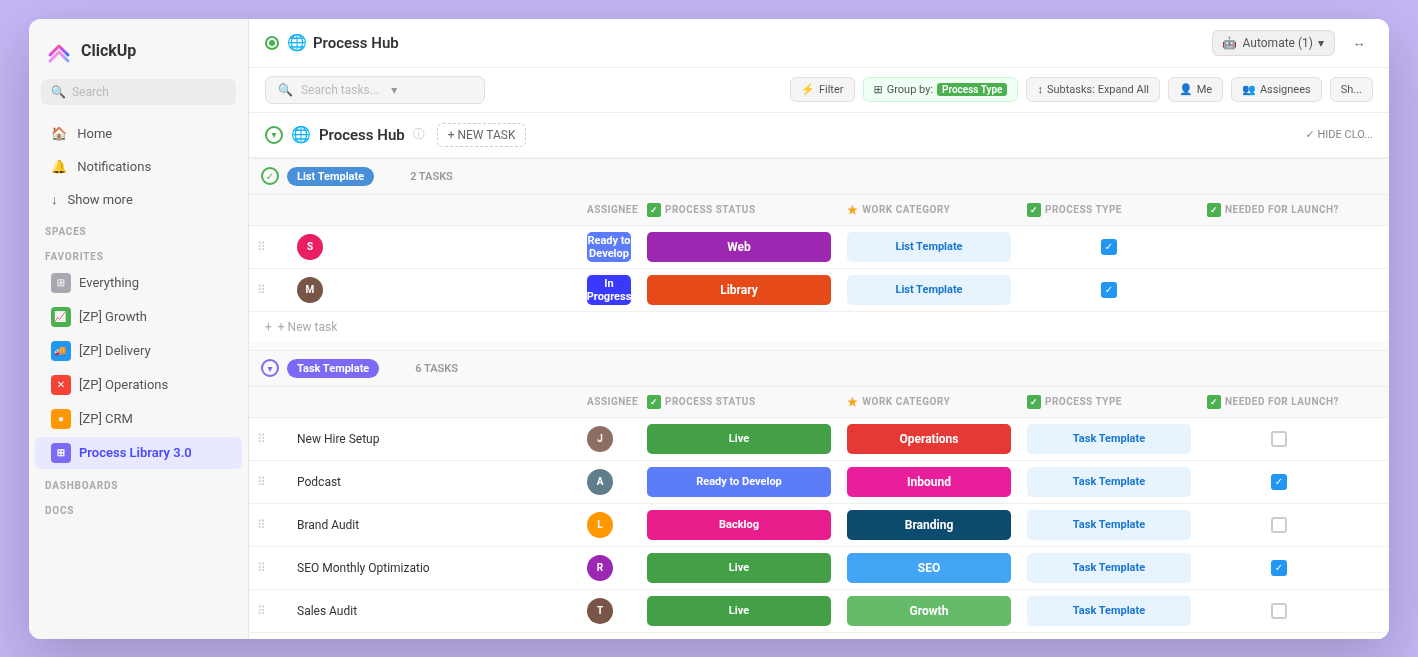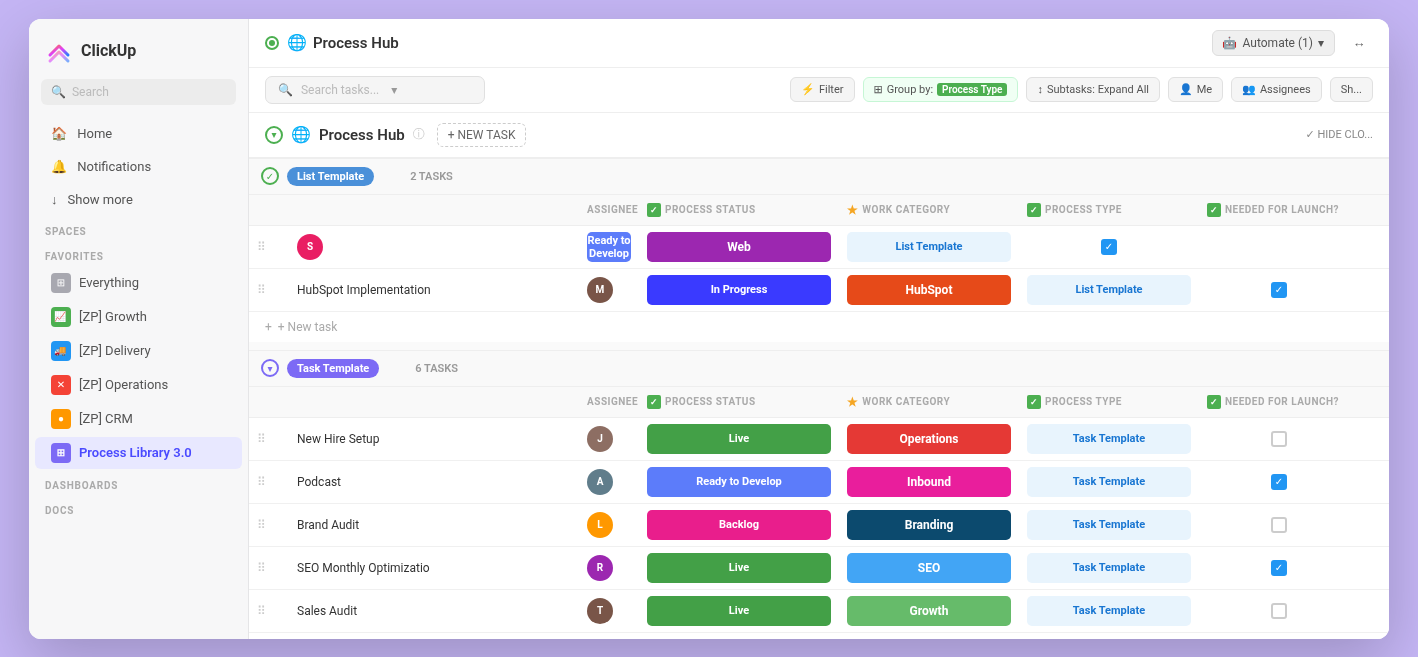--- a/index.html
+++ b/index.html
@@ -673,30 +673,27 @@
           </div>
           <div class="task-cell checkbox-cell">
             <div class="checkbox-blue">✓</div>
           </div>
           <div class="task-cell"></div>
         </div>
 
         <div class="task-row">
           <div class="task-cell task-drag">⠿</div>
           <div class="task-cell">
-            <span class="task-name">HubSpot Implementation</span>
-          </div>
-          <div class="task-cell">
             <div class="task-avatar" style="background:#795548">M</div>
           </div>
           <div class="task-cell">
             <div class="status-chip status-inprogress">In Progress</div>
           </div>
           <div class="task-cell">
-            <div class="category-chip cat-hubspot">HubSpot</div>
+            <div class="category-chip cat-hubspot">Library</div>
           </div>
           <div class="task-cell">
             <div class="type-chip">List Template</div>
           </div>
           <div class="task-cell checkbox-cell">
             <div class="checkbox-blue">✓</div>
           </div>
           <div class="task-cell"></div>
         </div>
 

